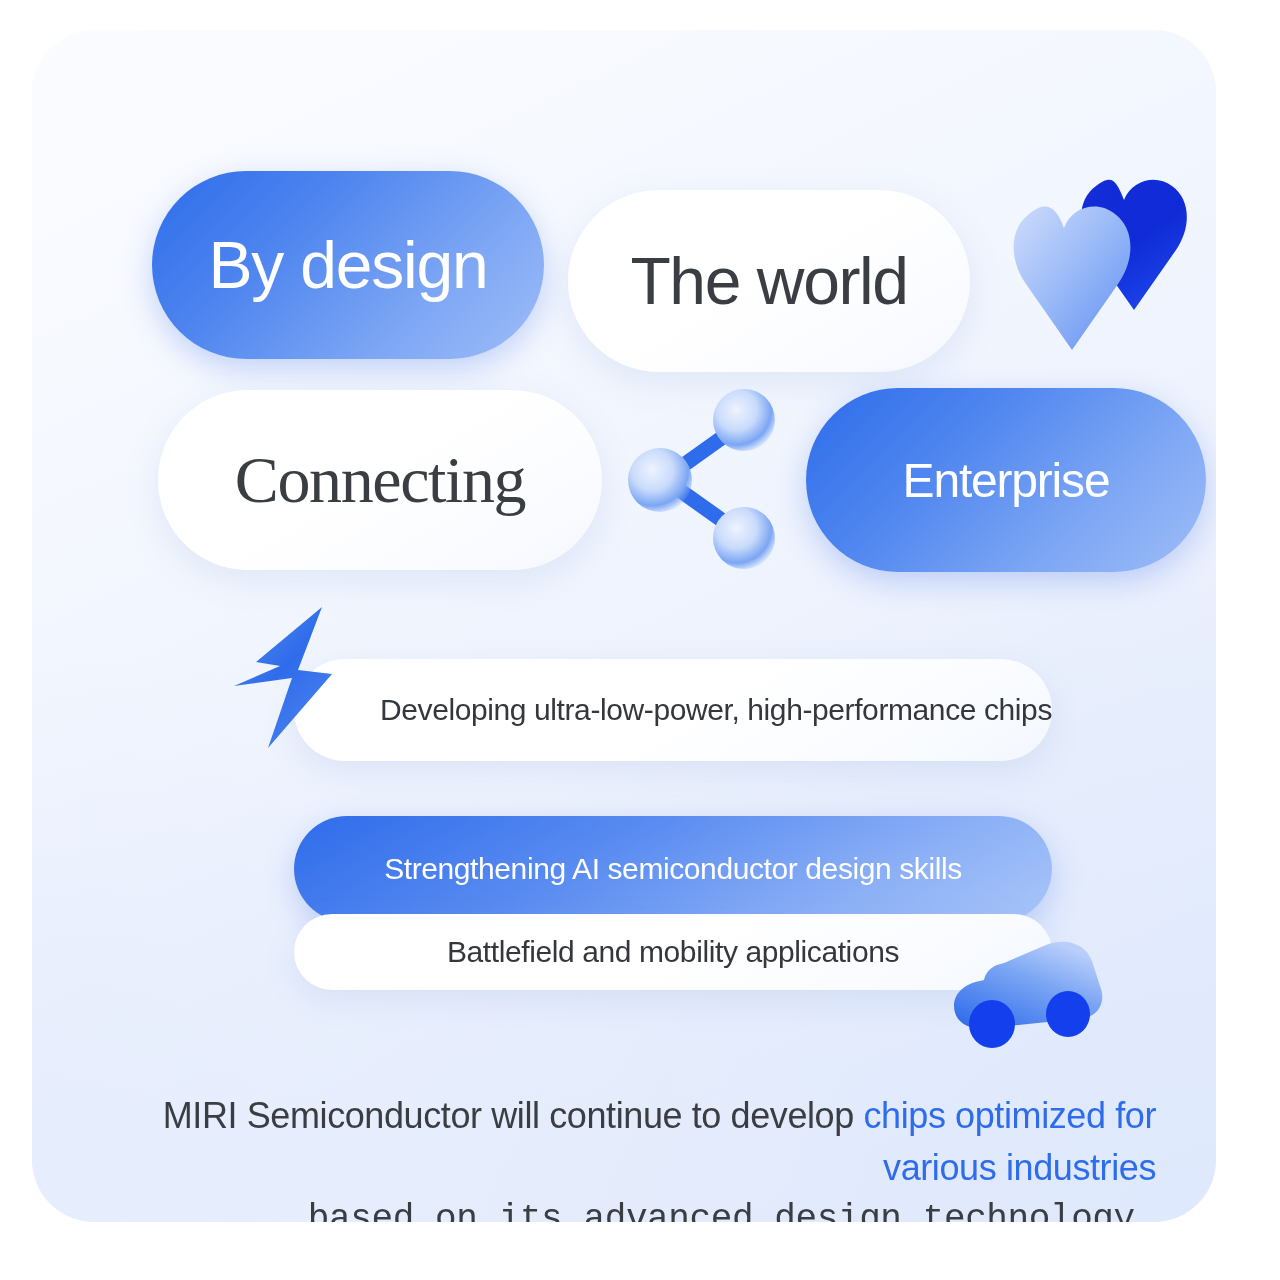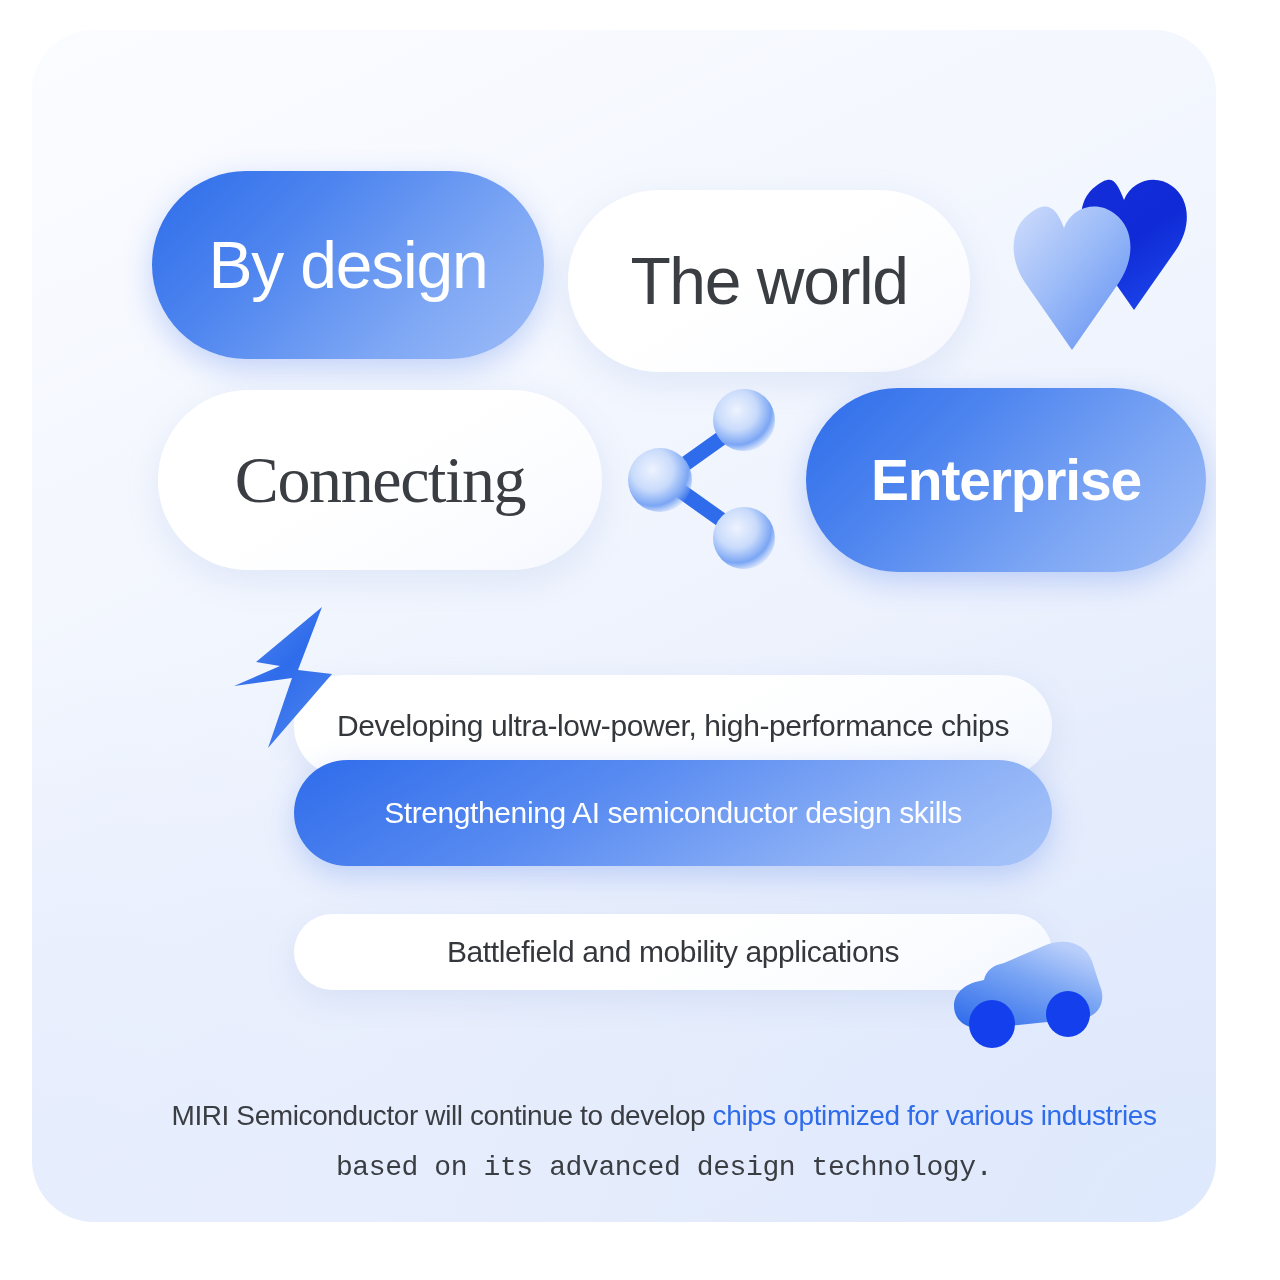--- a/index.html
+++ b/index.html
@@ -89,22 +89,22 @@
     font-weight: 400;
     letter-spacing: -1.4px;
     font-family: Liberation Serif, serif;
   }
 
   #pill-enterprise {
     left: 774px;
     top: 358px;
     width: 400px;
     height: 184px;
-    font-size: 57px;
-    font-weight: 700;
+    font-size: 48px;
+    font-weight: 400;
     letter-spacing: -1.2px;
   }
 
   
   #heart-icon {
     position: absolute;
     left: 952px;
     top: 136px;
     width: 228px;
     height: 190px;
@@ -148,31 +148,32 @@
     box-sizing: border-box;
     border-radius: 999px;
     white-space: nowrap;
     font-size: 30px;
     font-weight: 400;
     letter-spacing: -0.4px;
   }
 
   #feature-0 {
     left: 262px;
-    top: 645px;
+    top: 629px;
     width: 758px;
     height: 102px;
     background: linear-gradient(150deg, #ffffff 0%, #ffffff 50%, #fafcff 78%, #f3f7fe 100%);
     color: #34373c;
     box-shadow: 0 10px 30px rgba(120,150,210,0.15);
+    justify-content: flex-end;
   }
 
   #feature-1 {
     left: 262px;
-    top: 730px;
+    top: 786px;
     width: 758px;
     height: 106px;
     background: linear-gradient(150deg, #2f6ceb 0%, #5a8cf1 40%, #8cb0f6 74%, #a9c5f9 100%);
     color: #ffffff;
     box-shadow: 0 10px 30px rgba(61,112,233,0.26);
   }
 
   #feature-2 {
     left: 262px;
     top: 884px;
@@ -182,26 +183,25 @@
     color: #34373c;
     box-shadow: 0 10px 30px rgba(120,150,210,0.15);
   }
 
   
   #caption {
     position: absolute;
     left: 60px;
     top: 1060px;
     width: 1064px;
-    text-align: center;
-    font-size: 28px;
+    text-align: right;
+    font-size: 36px;
     line-height: 52px;
     letter-spacing: -0.4px;
     color: #3a3d42;
-    margin-left: 40px;
   }
 
   #caption .hl {
     color: #2f6ceb;
   }
 
   #caption .line2 {
     display: block;
     font-family: Liberation Mono, monospace;
   }

